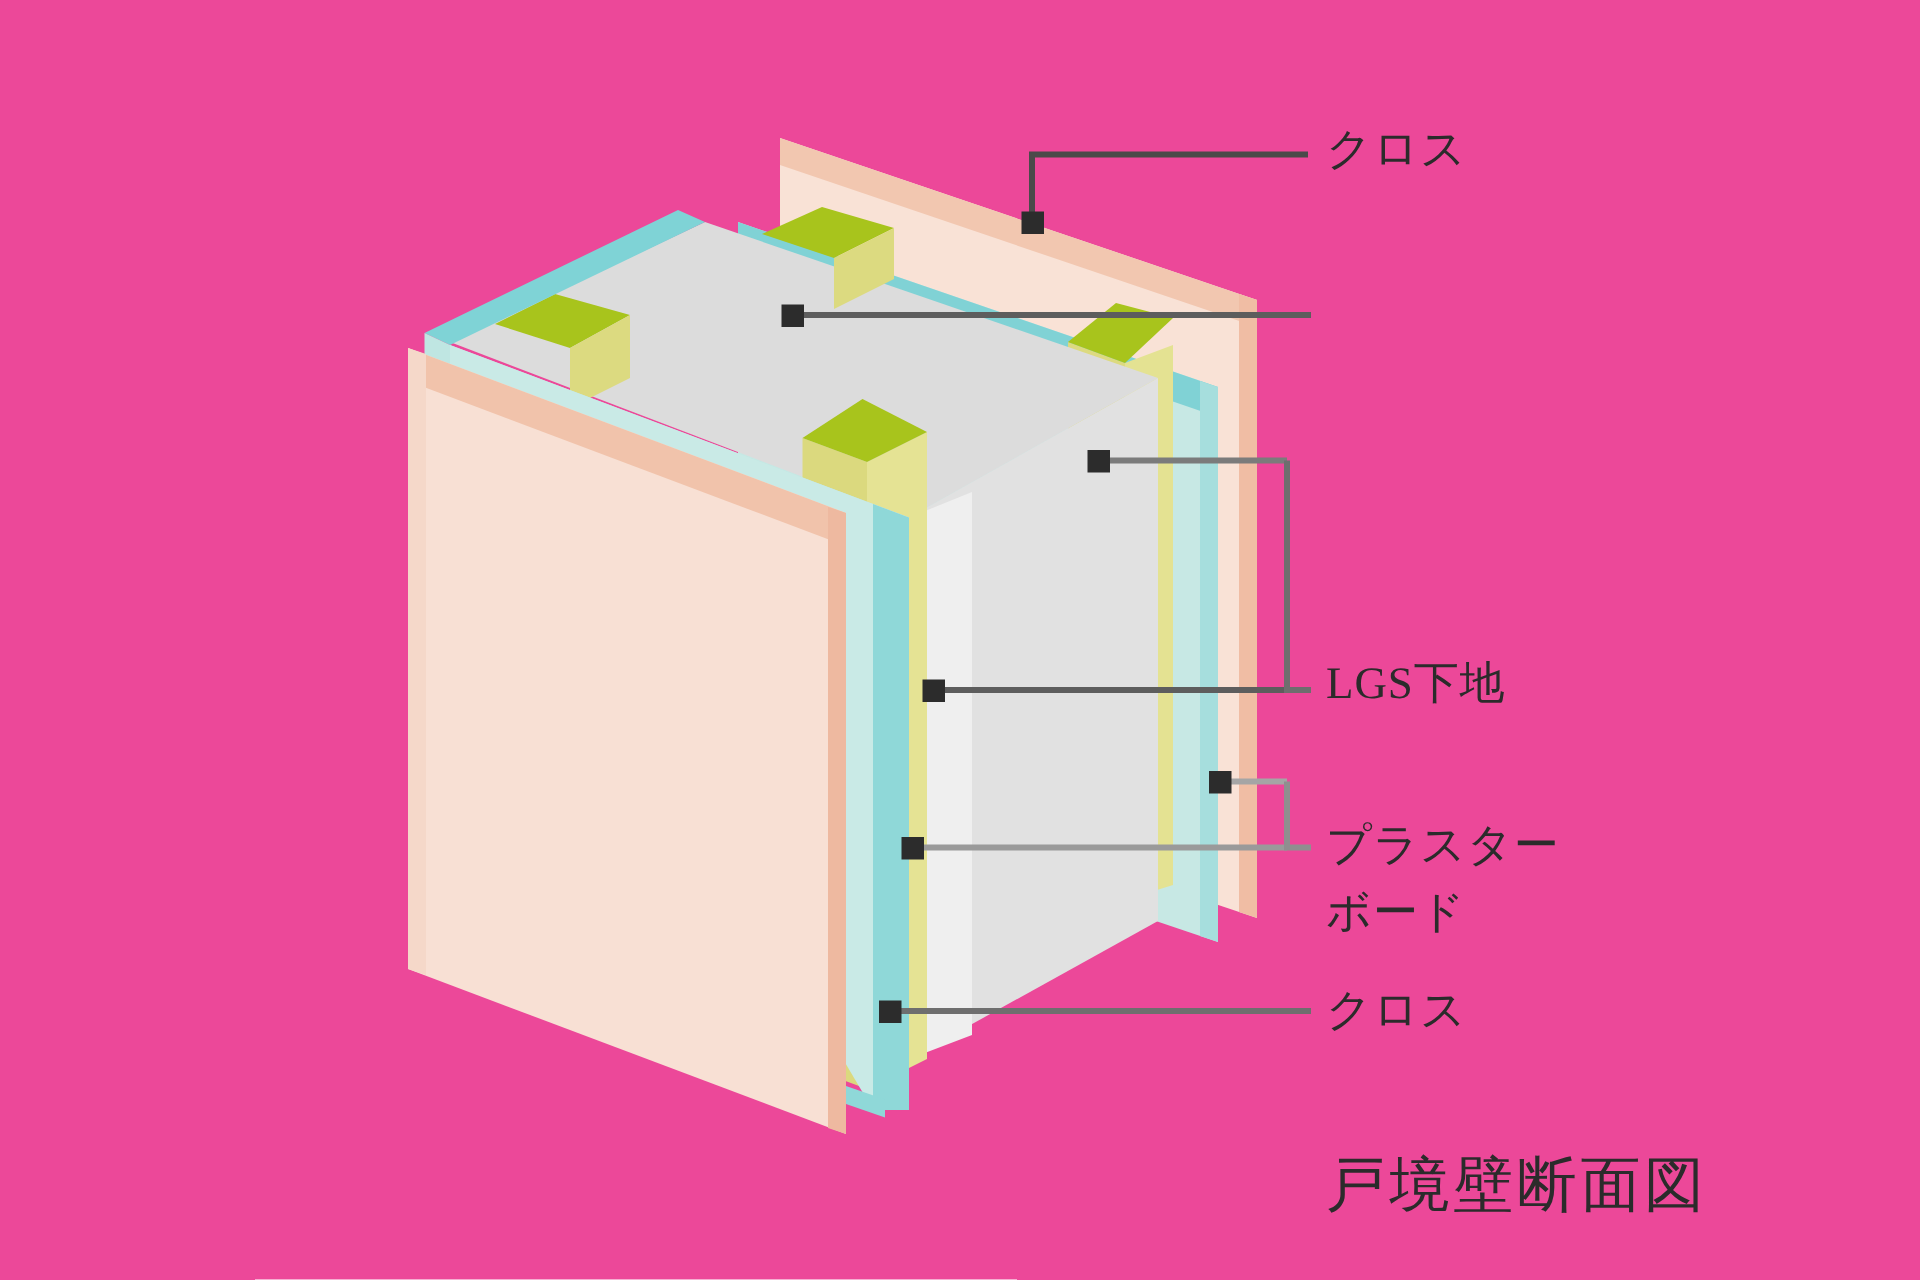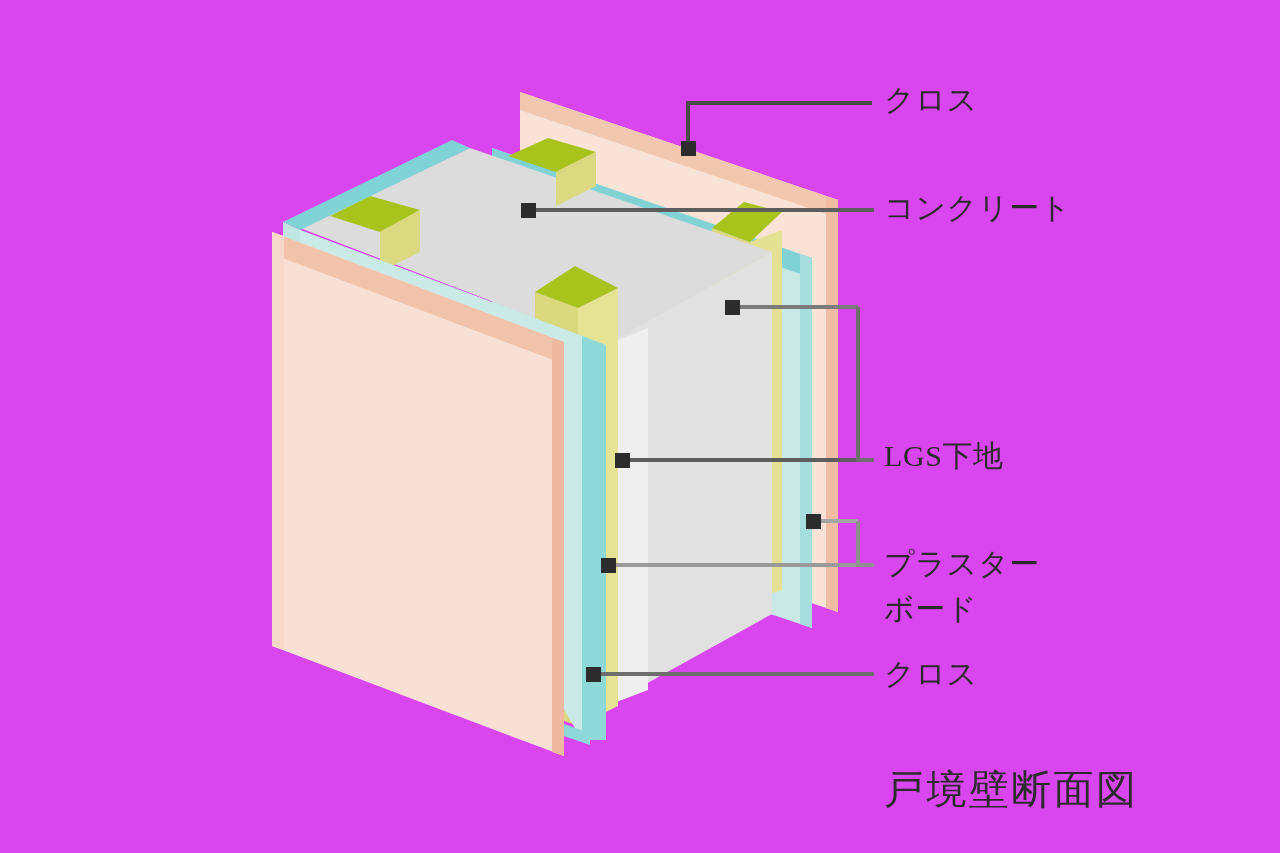--- a/index.html
+++ b/index.html
@@ -5,21 +5,21 @@
 <style>
   html, body {
     margin: 0;
     padding: 0;
     background: #ffffff;
   }
   #page {
     position: relative;
     width: 1280px;
     height: 853px;
-    background: #d946ef;
+    background: #ec4899;
     font-family: "Liberation Serif", "DejaVu Serif", serif;
     overflow: hidden;
   }
   #diagram-svg {
     position: absolute;
     left: 0;
     top: 0;
     width: 1280px;
     height: 853px;
   }
@@ -163,21 +163,20 @@
       <g>
         <path d="M 593 674 L 874 674" fill="none" stroke="#6e6e6e" stroke-width="4"></path>
         <rect x="586" y="667" width="15" height="15" fill="#2c2c2c"></rect>
       </g>
 
     </g>
   </svg>
 
   <div class="callout-label" style="left:884px; top:78px;">クロス</div>
 
-  <div class="callout-label" style="left:884px; top:186px;">コンクリート</div>
 
   <div class="callout-label" style="left:884px; top:542px;">プラスター</div>
 
   <div class="callout-label" style="left:884px; top:434px;">LGS下地</div>
   <div class="callout-label" style="left:884px; top:587px;">ボード</div>
 
   <div class="callout-label" style="left:884px; top:652px;">クロス</div>
 
   <div class="figure-title" style="left:884px; top:762px;text-align:center;">戸境壁断面図</div>
 

